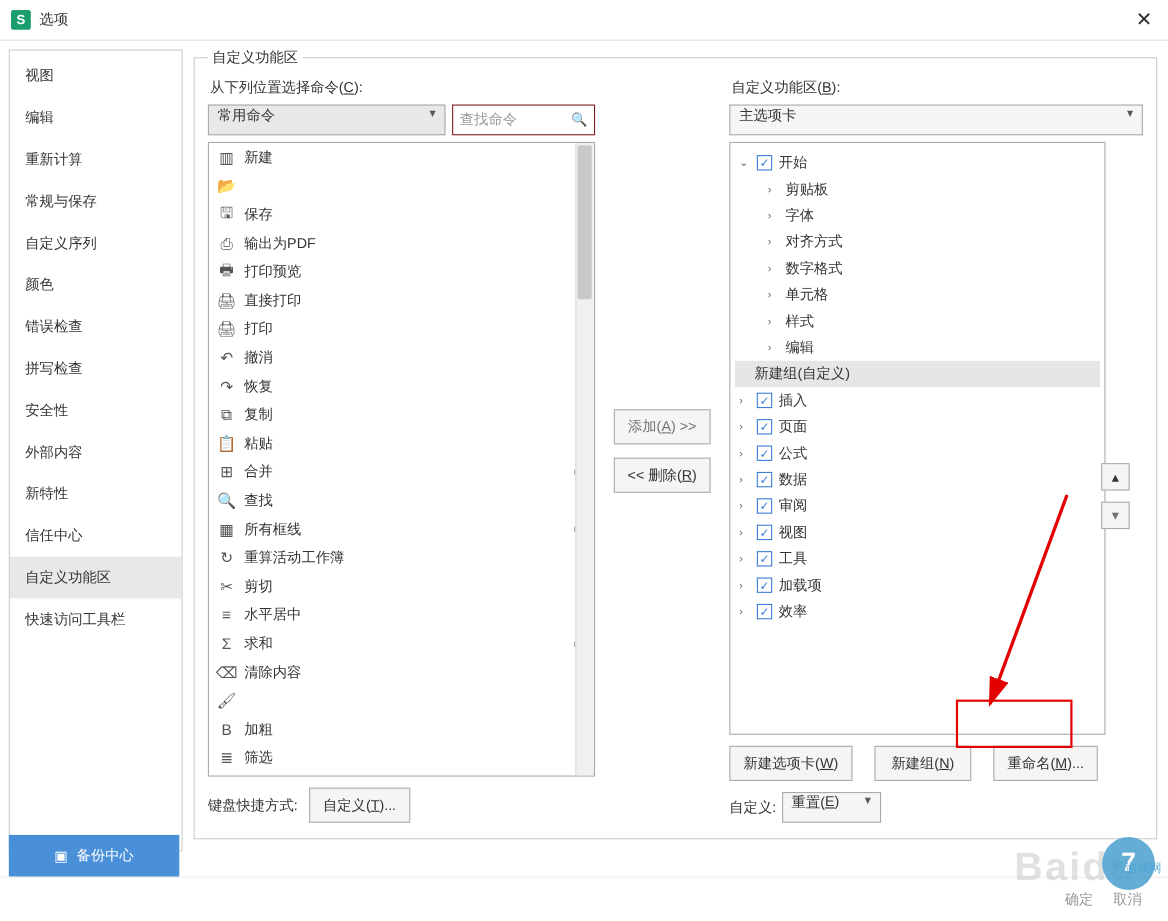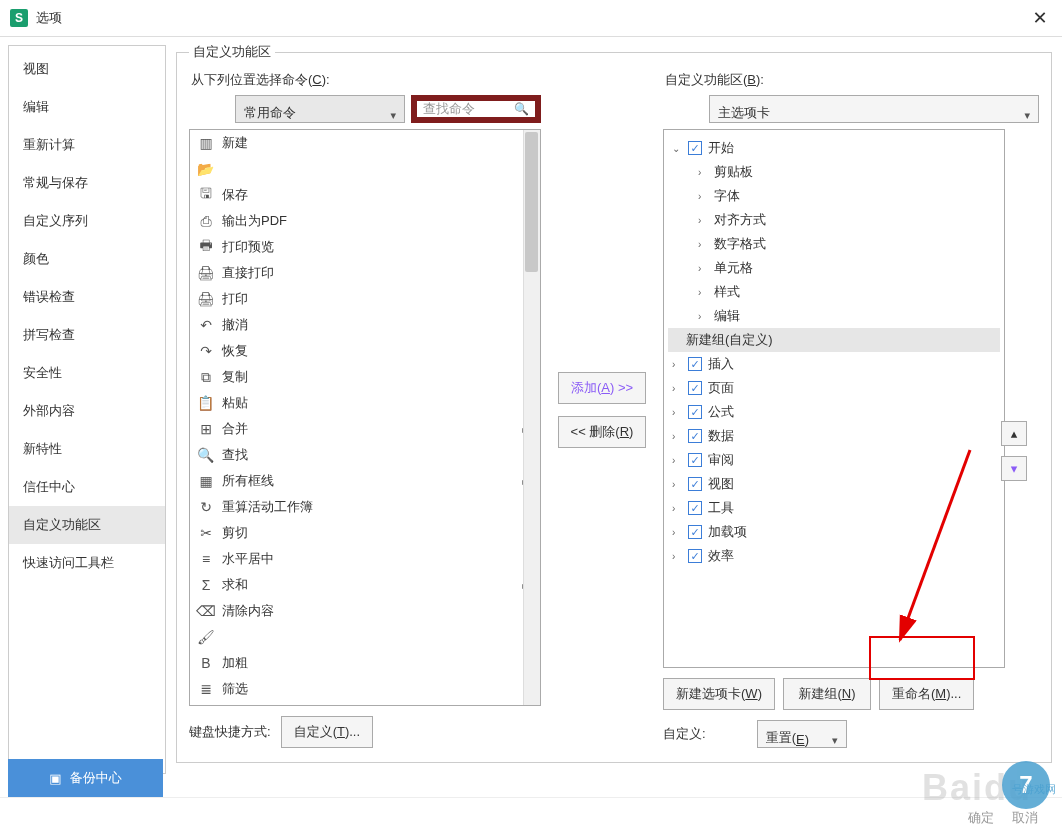--- a/index.html
+++ b/index.html
@@ -14,41 +14,41 @@
 .sidebar-item.active { background: #e8e8e8; }
 .content { flex: 1; padding: 6px 10px 0 10px; position: relative; }
 fieldset.section { border: 1px solid #ccc; padding: 10px 12px 14px 12px; height: 720px; position: relative; }
 fieldset.section > legend { padding: 0 4px; font-size: 13px; }
 .grid { display: flex; gap: 10px; height: 100%; }
 .col-left, .col-right { flex: 1; display: flex; flex-direction: column; }
 .col-left { max-width: 352px; }
 .col-mid { width: 102px; display: flex; flex-direction: column; align-items: center; justify-content: center; gap: 12px; }
 .label-row { margin-bottom: 6px; padding-left: 2px; }
 .row { display: flex; gap: 6px; margin-bottom: 6px; }
-.dropdown { flex: 1; position: relative; border: 1px solid #aaa; background: #e8e8e8; height: 28px; display: flex; align-items: flex-end; padding: 0 24px 0 8px; cursor: pointer; margin-left: 46px; }
+.dropdown { flex: 1; position: relative; border: 1px solid #aaa; background: #e8e8e8; height: 28px; display: flex; align-items: flex-start; padding: 0 24px 0 8px; cursor: pointer; }
 .dropdown::after { content: "▾"; position: absolute; right: 8px; font-size: 11px; color: #555; }
-.search-box { width: 130px; border: 6px solid #7f1d1d; height: 28px; display: flex; align-items: center; padding: 0 6px; color: #999; position: relative; }
+.search-box { width: 130px; border: 1px solid #7f1d1d; height: 28px; display: flex; align-items: center; padding: 0 6px; color: #999; position: relative; }
 .search-box::after { content: "🔍"; position: absolute; right: 6px; font-size: 12px; color: #888; }
 .listbox { flex: 1; border: 1px solid #aaa; overflow-y: auto; background: #fff; position: relative; }
 .scrollbar-v { position: absolute; right: 0; top: 0; bottom: 0; width: 17px; background: #f0f0f0; border-left: 1px solid #ddd; }
 .scrollbar-thumb { position: absolute; right: 2px; width: 13px; background: #c8c8c8; border-radius: 2px; }
 .cmd-item { display: flex; align-items: center; padding: 4px 6px; cursor: pointer; }
 .cmd-icon { width: 20px; height: 18px; display: flex; align-items: center; justify-content: center; color: #555; font-size: 14px; margin-right: 6px; }
 .cmd-text { flex: 1; }
 .cmd-arrow { width: 12px; color: #888; font-size: 10px; }
 .tree { padding: 6px 4px; }
 .tree-item { display: flex; align-items: center; padding: 3px 2px; cursor: pointer; }
 .tree-item.selected { background: #e6e6e6; }
 .tree-indent-1 { padding-left: 4px; }
 .tree-indent-2 { padding-left: 30px; }
 .tree-indent-3 { }
 .tree-toggle { width: 14px; font-size: 10px; color: #666; margin-right: 2px; }
 .tree-check { width: 14px; height: 14px; border: 1px solid #3b7dd8; margin-right: 6px; display: flex; align-items: center; justify-content: center; font-size: 11px; color: #3b7dd8; background: #fff; }
 .btn { border: 1px solid #aaa; background: #f5f5f5; padding: 6px 12px; cursor: pointer; text-align: center; min-width: 88px; }
-.btn.disabled { color: #8b5cf6; }
+.btn.disabled { color: #737373; }
 .btn-small { min-width: 26px; padding: 4px 6px; }
 .updown { display: flex; flex-direction: column; gap: 10px; position: absolute; right: 12px; top: 350px; }
 .bottom-row { display: flex; align-items: center; gap: 10px; padding-top: 10px; }
 .footer-btns { height: 40px; display: flex; align-items: center; justify-content: flex-end; gap: 18px; padding-right: 24px; border-top: 1px solid #eee; position: absolute; bottom: 0; left: 0; right: 0; padding-left: 44px; }
 .footer-btns .link { color: #999; cursor: pointer; }
 .backup-btn { position: absolute; bottom: 40px; left: 8px; width: 155px; height: 38px; background: #4a90d9; color: #fff; display: flex; align-items: center; justify-content: center; gap: 8px; cursor: pointer; }
 .watermark { position: absolute; right: 30px; bottom: 28px; opacity: 0.35; font-size: 36px; color: #aaa; font-weight: bold; letter-spacing: 2px; pointer-events: none; }
 .logo-7 { position: absolute; right: 12px; bottom: 28px; width: 48px; height: 48px; border-radius: 50%; background: #4aa0d0; color: #fff; display: flex; align-items: center; justify-content: center; font-size: 24px; font-weight: bold; opacity: 0.85; pointer-events: none; }
 .logo-7-text { position: absolute; right: 6px; bottom: 40px; font-size: 11px; color: #4aa0d0; opacity: 0.85; pointer-events: none; }
 .red-arrow { position: absolute; pointer-events: none; }
@@ -293,21 +293,21 @@
                   <span class="tree-toggle">›</span>
                   <span class="tree-check">✓</span>
                   <span>效率</span>
                 </div>
               </div>
           </div>
           <div class="updown">
             <div class="btn btn-small">▴</div>
             <div class="btn btn-small disabled">▾</div>
           </div>
-          <div class="bottom-row" style="gap:8px;flex-wrap:wrap">
+          <div class="bottom-row" style="gap:20px;flex-wrap:wrap">
             <div class="btn">新建选项卡(<u class="hotkey">W</u>)</div>
             <div class="btn">新建组(<u class="hotkey">N</u>)</div>
             <div class="btn" id="rename-btn">重命名(<u class="hotkey">M</u>)...</div>
           </div>
           <div class="bottom-row" style="gap:5px">
             <span>自定义:</span>
             <div class="dropdown" style="flex:0 0 90px;background:#f5f5f5">重置(<u class="hotkey">E</u>)</div>
           </div>
         </div>
       </div>

